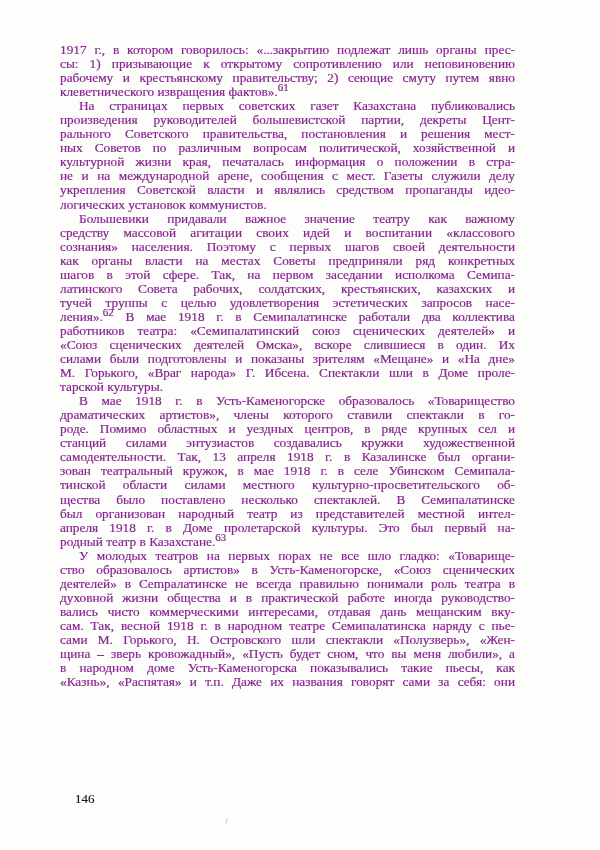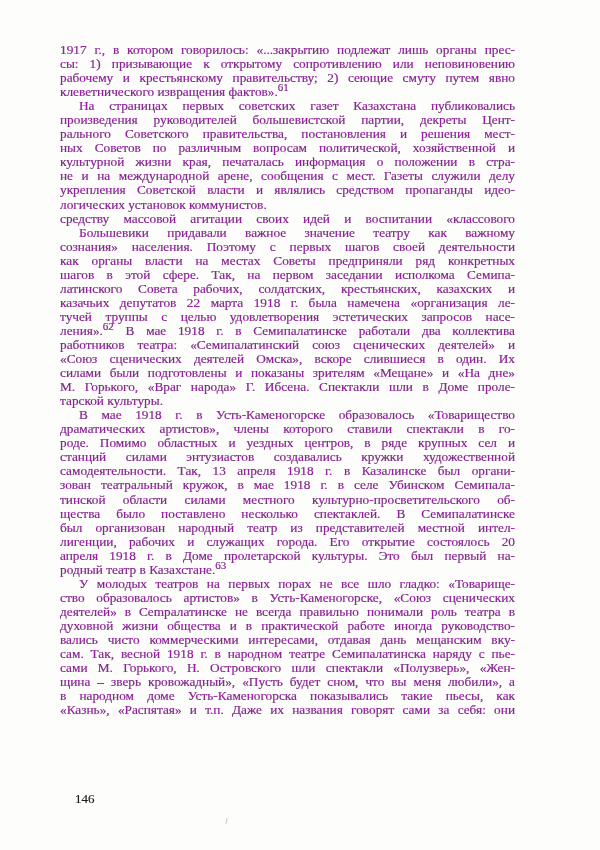--- a/index.html
+++ b/index.html
@@ -81,47 +81,45 @@
     <span class="line">произведения руководителей большевистской партии, декреты Цент-</span>
     <span class="line">рального Советского правительства, постановления и решения мест-</span>
     <span class="line">ных Советов по различным вопросам политической, хозяйственной и</span>
     <span class="line">культурной жизни края, печаталась информация о положении в стра-</span>
     <span class="line">не и на международной арене, сообщения с мест. Газеты служили делу</span>
     <span class="line">укрепления Советской власти и являлись средством пропаганды идео-</span>
     <span class="line last">логических установок коммунистов.</span>
   </div>
 
   <div>
+    <span class="line indent">Большевики придавали важное значение театру как важному</span>
     <span class="line">средству массовой агитации своих идей и воспитании «классового</span>
-    <span class="line indent">Большевики придавали важное значение театру как важному</span>
     <span class="line">сознания» населения. Поэтому с первых шагов своей деятельности</span>
     <span class="line">как органы власти на местах Советы предприняли ряд конкретных</span>
     <span class="line">шагов в этой сфере. Так, на первом заседании исполкома Семипа-</span>
     <span class="line">латинского Совета рабочих, солдатских, крестьянских, казахских и</span>
-    <span class="line">казачьих депутатов 22 марта 1918 г. была намечена «организация ле-</span>
     <span class="line">тучей труппы с целью удовлетворения эстетических запросов насе-</span>
     <span class="line" style="text-align-last: justify;"><span>ления».</span><sup>62</sup> <span>В мае 1918 г. в Семипалатинске работали два коллектива</span></span>
     <span class="line">работников театра: «Семипалатинский союз сценических деятелей» и</span>
     <span class="line">«Союз сценических деятелей Омска», вскоре слившиеся в один. Их</span>
     <span class="line">силами были подготовлены и показаны зрителям «Мещане» и «На дне»</span>
     <span class="line">М. Горького, «Враг народа» Г. Ибсена. Спектакли шли в Доме проле-</span>
     <span class="line last">тарской культуры.</span>
   </div>
 
   <div>
     <span class="line indent">В мае 1918 г. в Усть-Каменогорске образовалось «Товарищество</span>
     <span class="line">драматических артистов», члены которого ставили спектакли в го-</span>
     <span class="line">роде. Помимо областных и уездных центров, в ряде крупных сел и</span>
     <span class="line">станций силами энтузиастов создавались кружки художественной</span>
     <span class="line">самодеятельности. Так, 13 апреля 1918 г. в Казалинске был органи-</span>
     <span class="line">зован театральный кружок, в мае 1918 г. в селе Убинском Семипала-</span>
     <span class="line">тинской области силами местного культурно-просветительского об-</span>
     <span class="line">щества было поставлено несколько спектаклей. В Семипалатинске</span>
     <span class="line">был организован народный театр из представителей местной интел-</span>
-    <span class="line">лигенции, рабочих и служащих города. Его открытие состоялось 20</span>
     <span class="line">апреля 1918 г. в Доме пролетарской культуры. Это был первый на-</span>
     <span class="line last"><span>родный театр в Казахстане.</span><sup>63</sup></span>
   </div>
 
   <div>
     <span class="line indent">У молодых театров на первых порах не все шло гладко: «Товарище-</span>
     <span class="line">ство образовалось артистов» в Усть-Каменогорске, «Союз сценических</span>
     <span class="line">деятелей» в Сempалатинске не всегда правильно понимали роль театра в</span>
     <span class="line">духовной жизни общества и в практической работе иногда руководство-</span>
     <span class="line">вались чисто коммерческими интересами, отдавая дань мещанским вку-</span>

